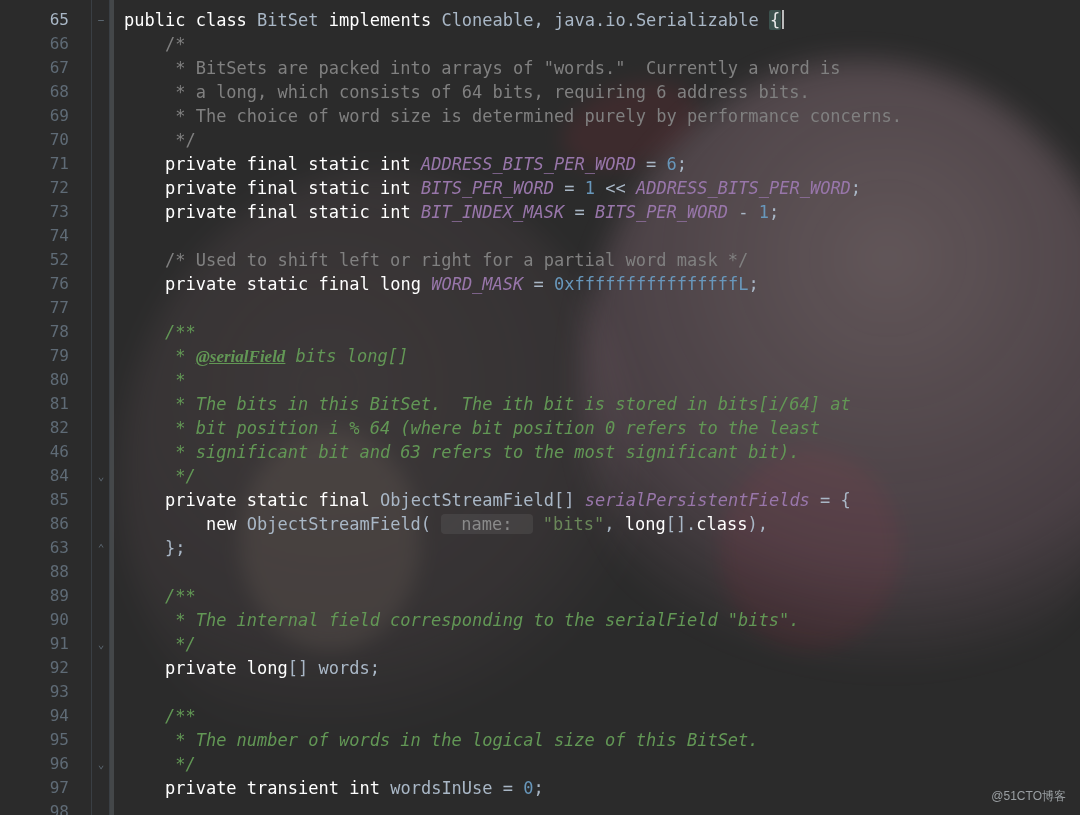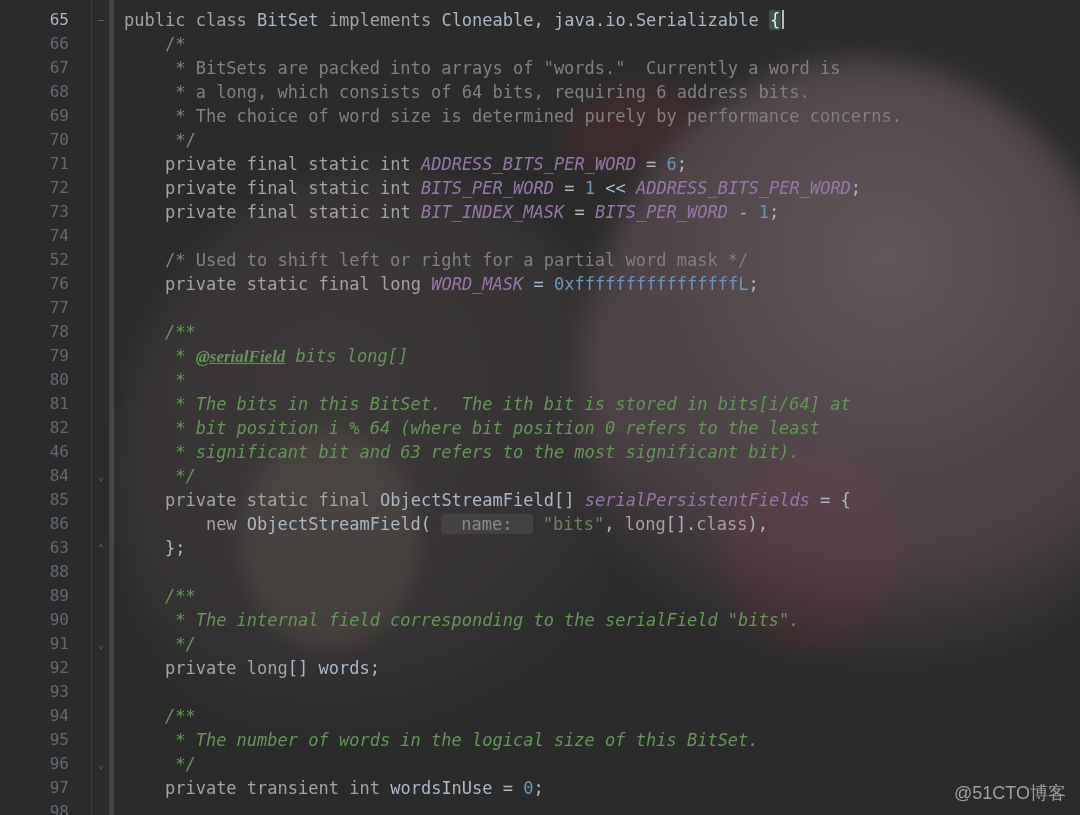--- a/index.html
+++ b/index.html
@@ -78,39 +78,39 @@
   .code {
     flex: 1 1 auto;
     padding-top: 8px;
     padding-left: 10px;
     white-space: pre;
     position: relative;
   }
   .row { height: 24px; line-height: 24px; }
 
   
-  .kw   { color: #a3a3a3; }             
+  .kw   { color: #ffffff; }             
   .cls  { color: #a9b7c6; }             
   .cmt  { color: #808080; }             
   .doc  { color: #629755; font-style: italic; }
   .tag  { color: #629755; font-style: italic; font-weight: bold; text-decoration: underline; font-family: Liberation Serif, serif; }
   .cnst { color: #9876aa; font-style: italic; }             
   .num  { color: #6897bb; }
   .str  { color: #6a8759; }
   .pun  { color: #a9b7c6; }
   .hint { color: #8a8a8a; background: rgba(120,120,120,.22); border-radius:4px; padding:0 20px; font-style: normal;}
   .bracket { background:#3b514d; border-radius:2px; padding:0 1px; color:#e8e8e8; }
   .caret {
     display:inline-block; width:2px; height:19px; background:#bbbbbb;
     vertical-align:-3px; margin-left:1px;
   }
 
   .watermark {
     position: absolute; right: 14px; bottom: 10px;
-    color: #aeb4b8; font-size: 18px; font-family: sans-serif;
+    color: #aeb4b8; font-size: 12px; font-family: sans-serif;
     z-index: 3; opacity:.85;
   }
 </style>
 </head>
 <body>
 
 <div class="bg">
   <div class="accent1"></div>
     <div class="accent2"></div>
     <div class="accent3"></div>

